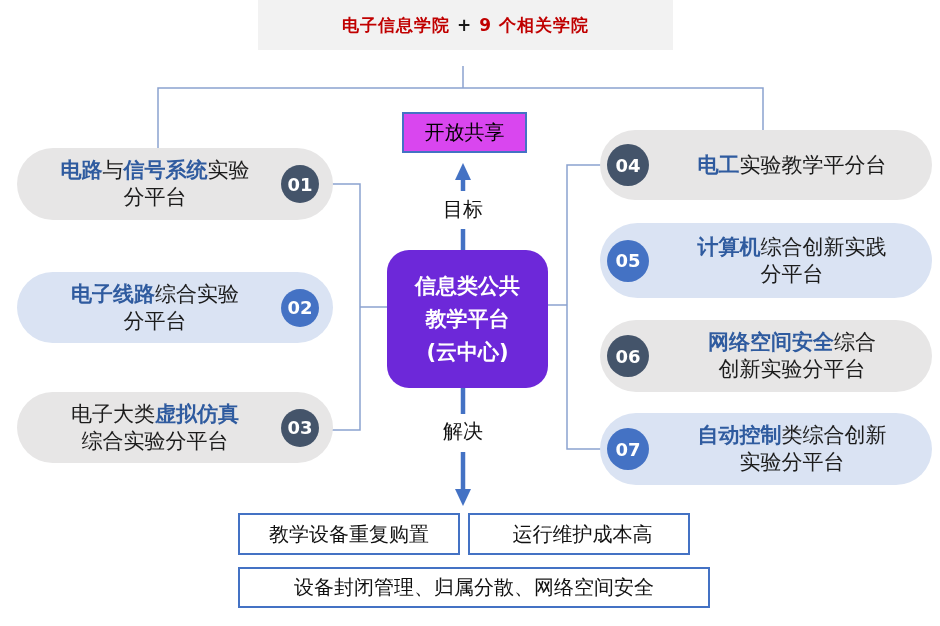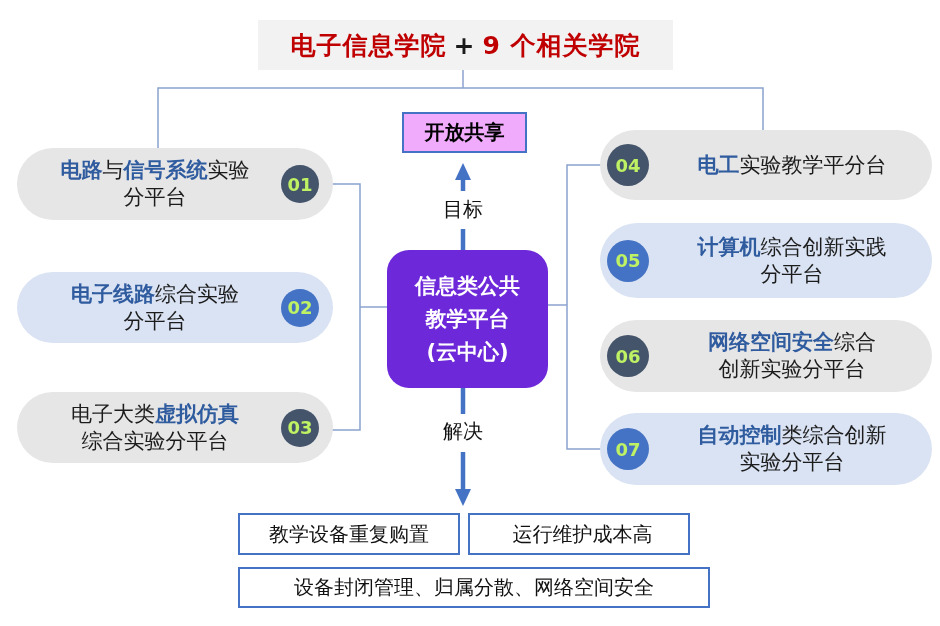--- a/index.html
+++ b/index.html
@@ -3,36 +3,36 @@
 <meta charset="utf-8">
 <style>
   html,body{margin:0;padding:0;background:#fff;}
   .canvas{position:relative;width:940px;height:626px;background:#fff;overflow:hidden;
           font-family:"DejaVu Sans","Liberation Sans",sans-serif;}
   svg.wires{position:absolute;left:0;top:0;z-index:0;}
   .wire{fill:none;stroke:#8ba2cf;stroke-width:1.5;}
   .arrow{stroke:#4472c4;stroke-width:4.5;}
   .ahead{fill:#4472c4;stroke:none;}
   .box{position:absolute;box-sizing:border-box;display:flex;align-items:center;justify-content:center;text-align:center;z-index:1;}
-  .header-box{left:258px;top:20px;width:415px;height:50px;background:#f2f2f2;
-              font-weight:bold;font-size:25px;color:#c00000;letter-spacing:1px;align-items:center;}
+  .header-box{left:258px;top:0;width:415px;height:50px;background:#f2f2f2;
+              font-weight:bold;font-size:17px;color:#c00000;letter-spacing:1px;align-items:center;}
   .header-box .plus{color:#1a1a1a;margin:0 7px;}
-  .goal-box{left:402px;top:112px;width:125px;height:41px;border:2px solid #4472c4;background:#f0abfc;
-            font-weight:bold;font-size:20px;color:#000;}
+  .goal-box{left:402px;top:112px;width:125px;height:41px;border:2px solid #4472c4;background:#d946ef;
+            font-weight:normal;font-size:20px;color:#000;}
   .flow-label{position:absolute;width:90px;text-align:center;font-size:20px;color:#111;z-index:1;}
   .hub{left:387px;top:250px;width:161px;height:138px;background:#6d28d9;border-radius:22px;
        color:#fff;font-weight:bold;font-size:21px;line-height:33px;flex-direction:column;}
   .pill{position:absolute;border-radius:38px;display:flex;flex-direction:column;align-items:center;justify-content:center;
         text-align:center;font-size:21px;line-height:27px;color:#1c1c1c;z-index:1;box-sizing:border-box;}
   .pill .hl{color:#2f5b9f;font-weight:bold;}
   .gray{background:#e7e6e6;}
   .lblue{background:#dae3f3;text-align:center;}
   .left-pill{left:17px;width:316px;padding-right:40px;}
   .right-pill{left:600px;width:332px;padding-left:52px;}
-  .num{position:absolute;border-radius:50%;color:#bef264;font-weight:bold;font-size:18px;
+  .num{position:absolute;border-radius:50%;color:#ffffff;font-weight:bold;font-size:18px;
        display:flex;align-items:center;justify-content:center;}
   .left-pill .num{width:38px;height:38px;right:14px;top:50%;margin-top:-19px;}
   .right-pill .num{width:42px;height:42px;left:7px;top:50%;margin-top:-21px;}
   .navy{background:#44546a;}
   .blue{background:#4472c4;}
   .prob{border:2px solid #4472c4;background:#fff;font-size:20px;color:#111;}
 </style>
 </head>
 <body>
 

